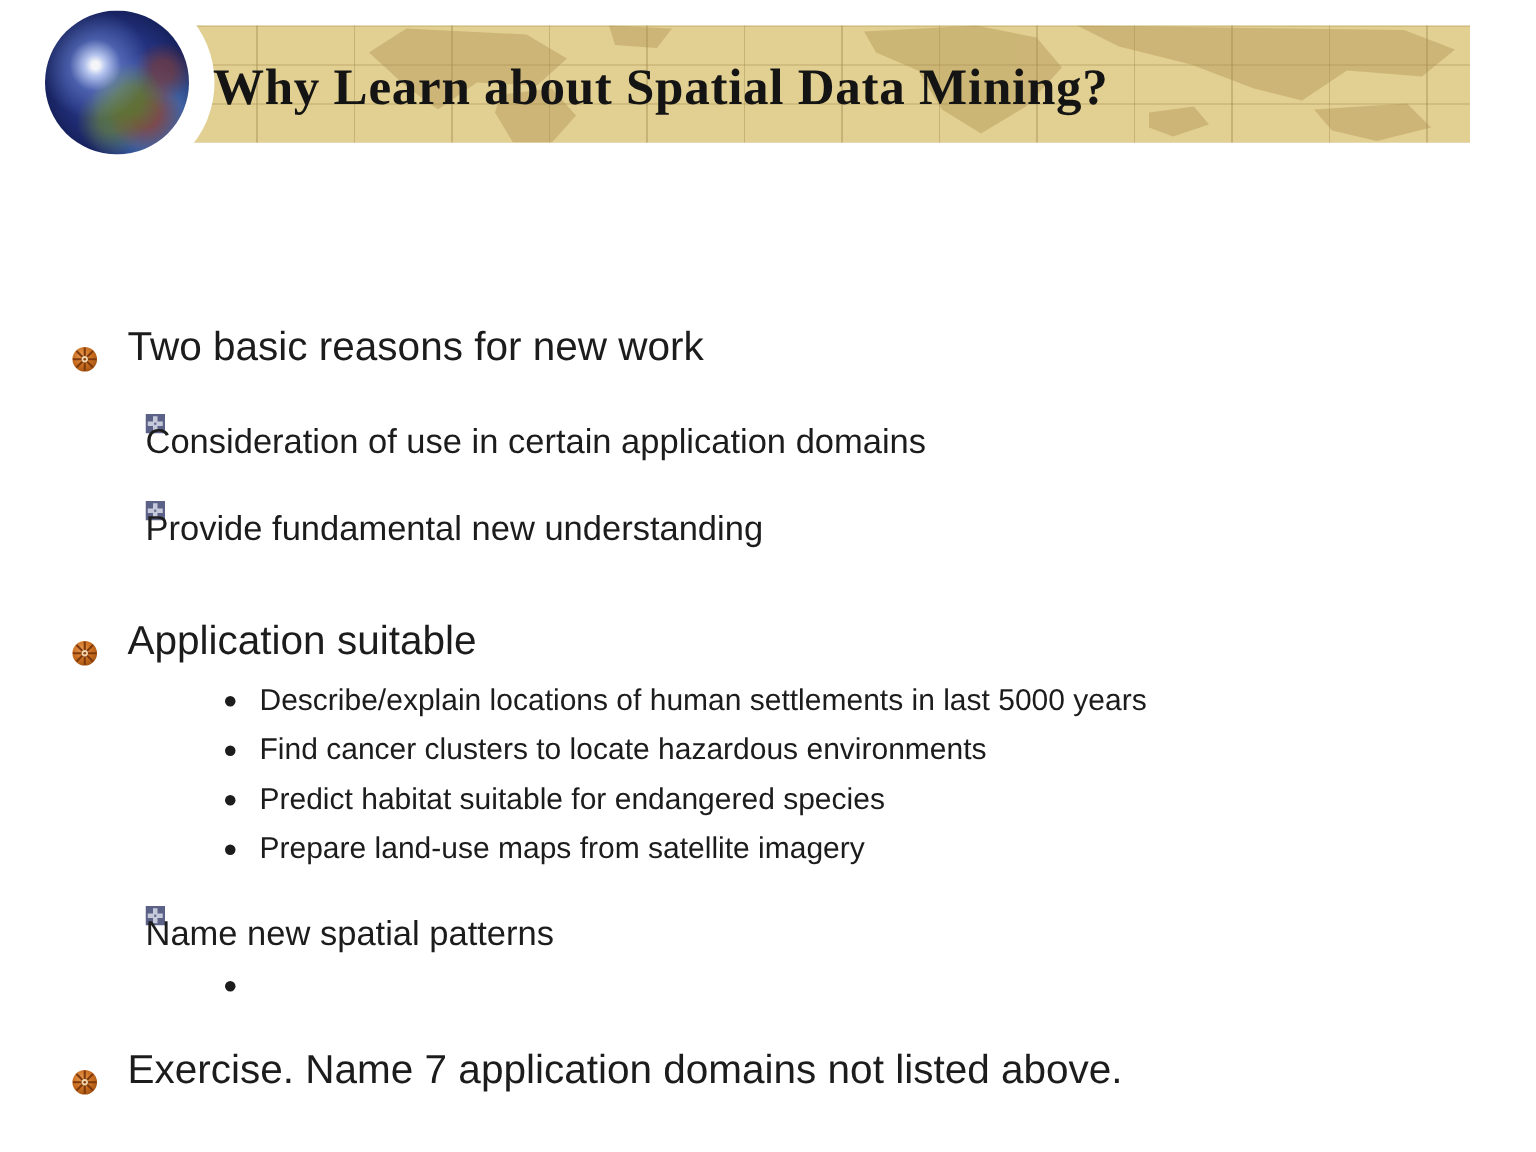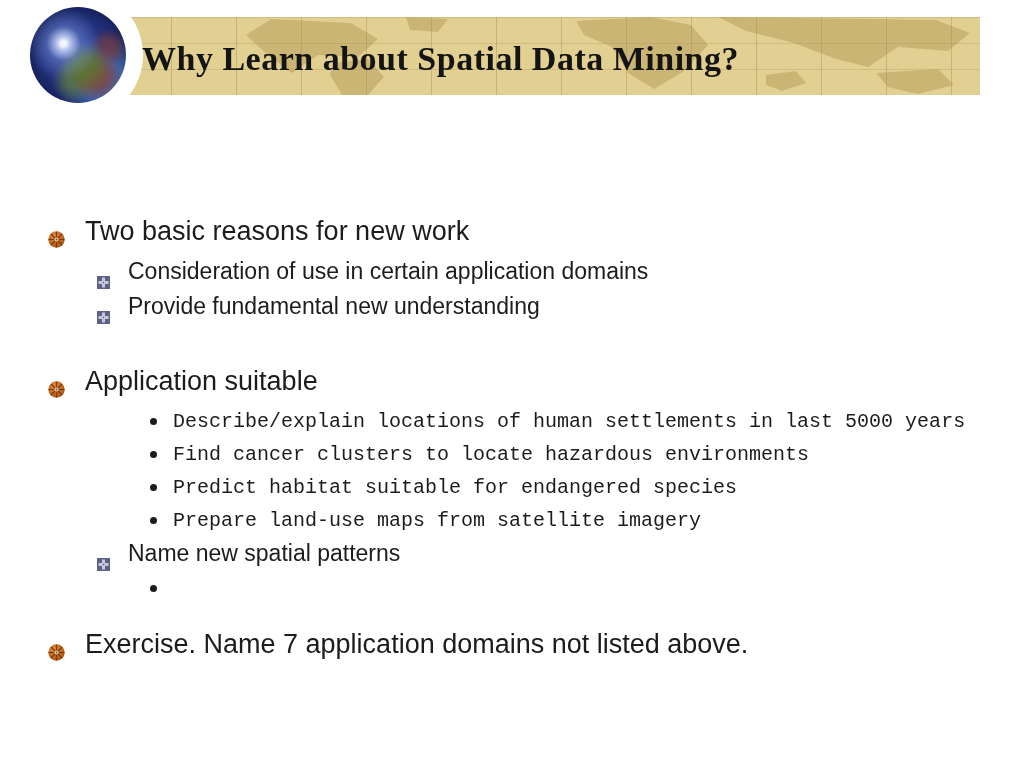--- a/index.html
+++ b/index.html
@@ -74,24 +74,24 @@
     width: 1024px;
     color: #1c1c1c;
     margin-top: 17px;
   }
   .item { display: flex; align-items: flex-start; }
   .item .txt { white-space: nowrap; }
 
   .l1 { margin-left: 48px; font-size: 27px; line-height: 34px; margin-bottom: 7px; }
   .l1 .icon { flex: none; width: 17px; height: 17px; margin: 8px 20px 0 0; }
 
-  .l2 { margin-left: 97px; font-size: 23px; line-height: 33px; margin-bottom: 2px; }
+  .l2 { margin-left: 97px; font-size: 23px; line-height: 33px; margin-bottom: 2px; flex-direction: column; }
   .l2 .icon { flex: none; width: 13px; height: 13px; margin: 10px 18px 0 0; }
 
-  .l3 { margin-left: 150px; font-size: 20px; line-height: 33px; font-family: Liberation Mono, monospace; }
+  .l3 { margin-left: 150px; font-size: 20px; line-height: 33px; }
   .l3 .dot { flex: none; width: 7px; height: 7px; border-radius: 50%; background: #1c1c1c; margin: 13px 16px 0 0; }
 
   .sp-lg { height: 39px; }
   .sp-md { height: 35px; }
 
   .defs-holder { position: absolute; width: 0; height: 0; overflow: hidden; }
 </style>
 </head>
 <body>
 

